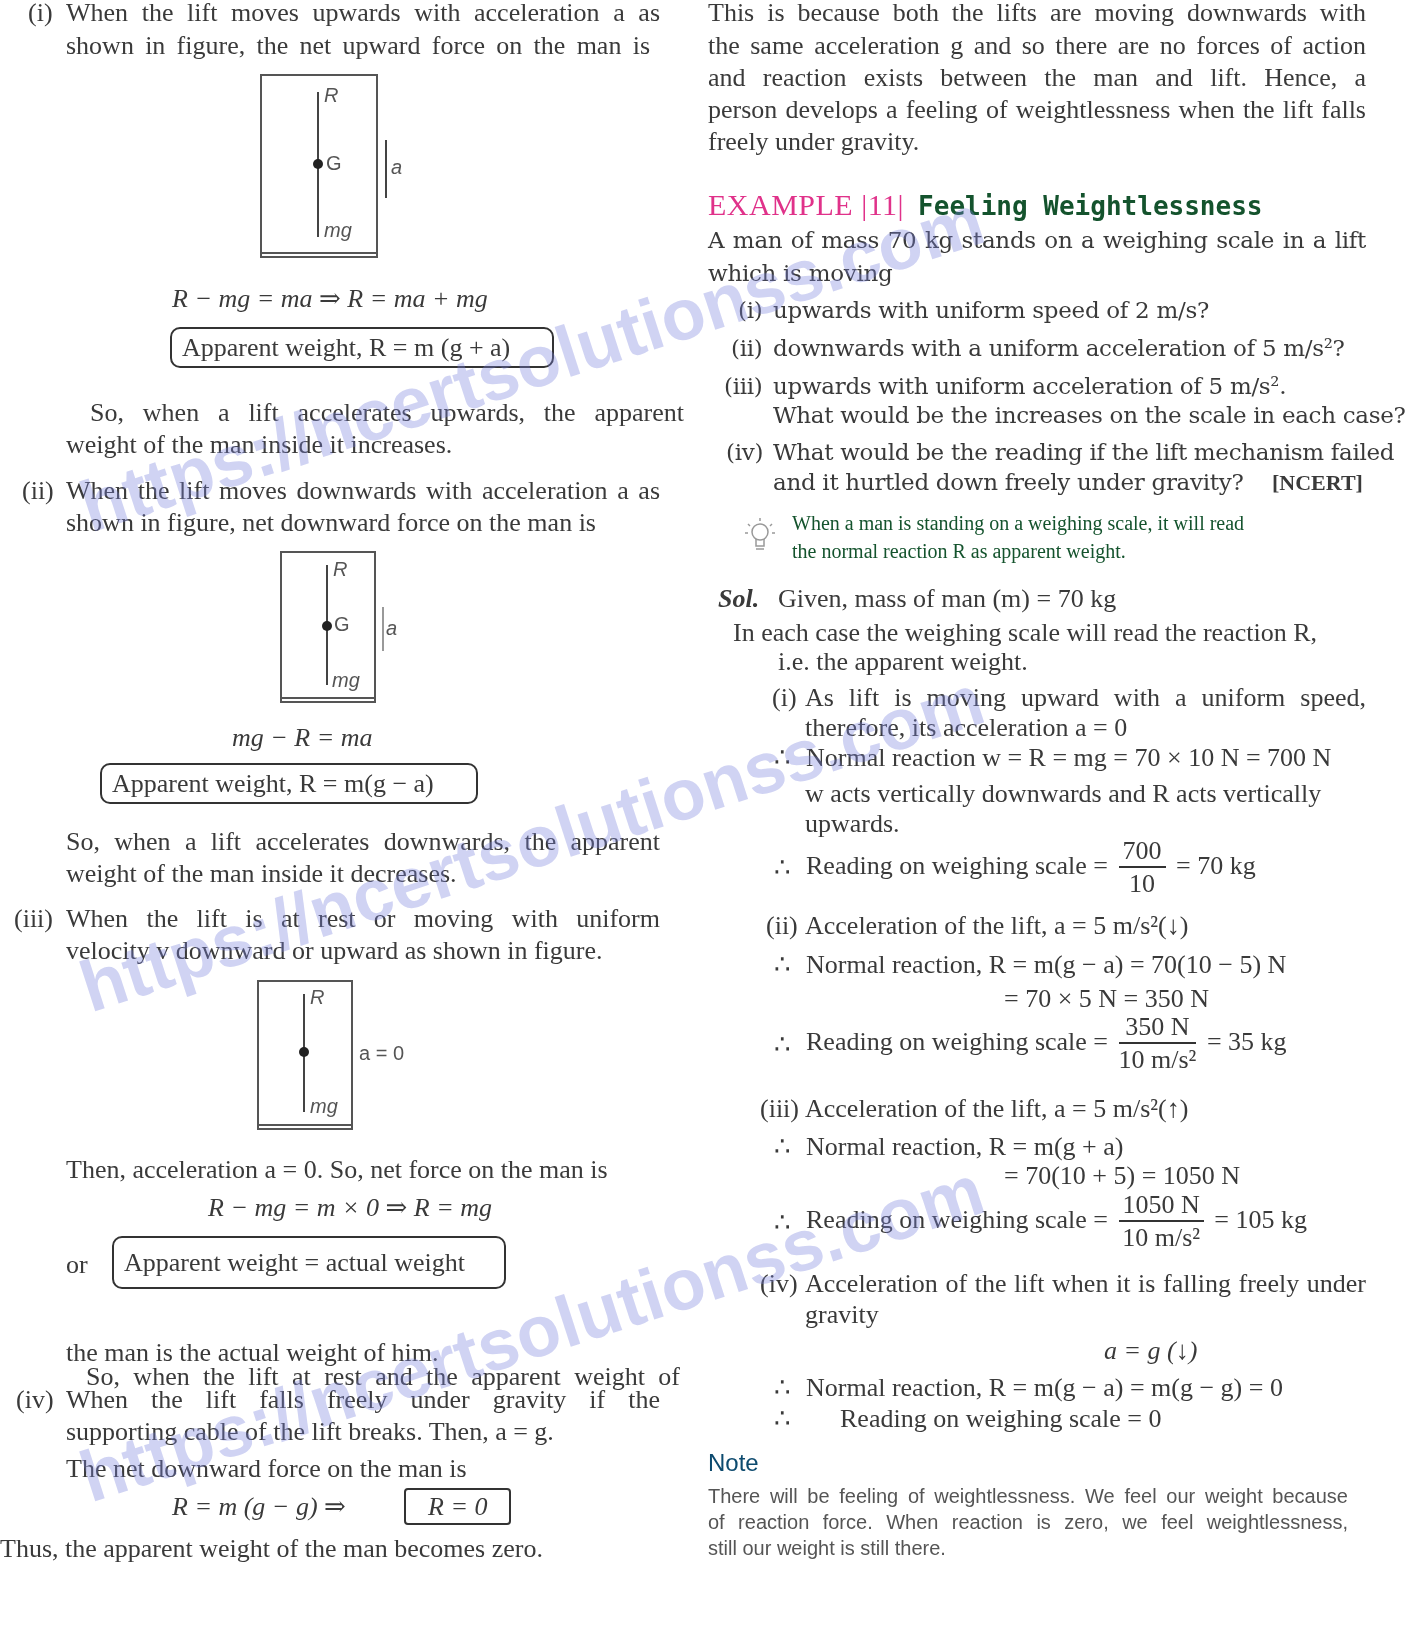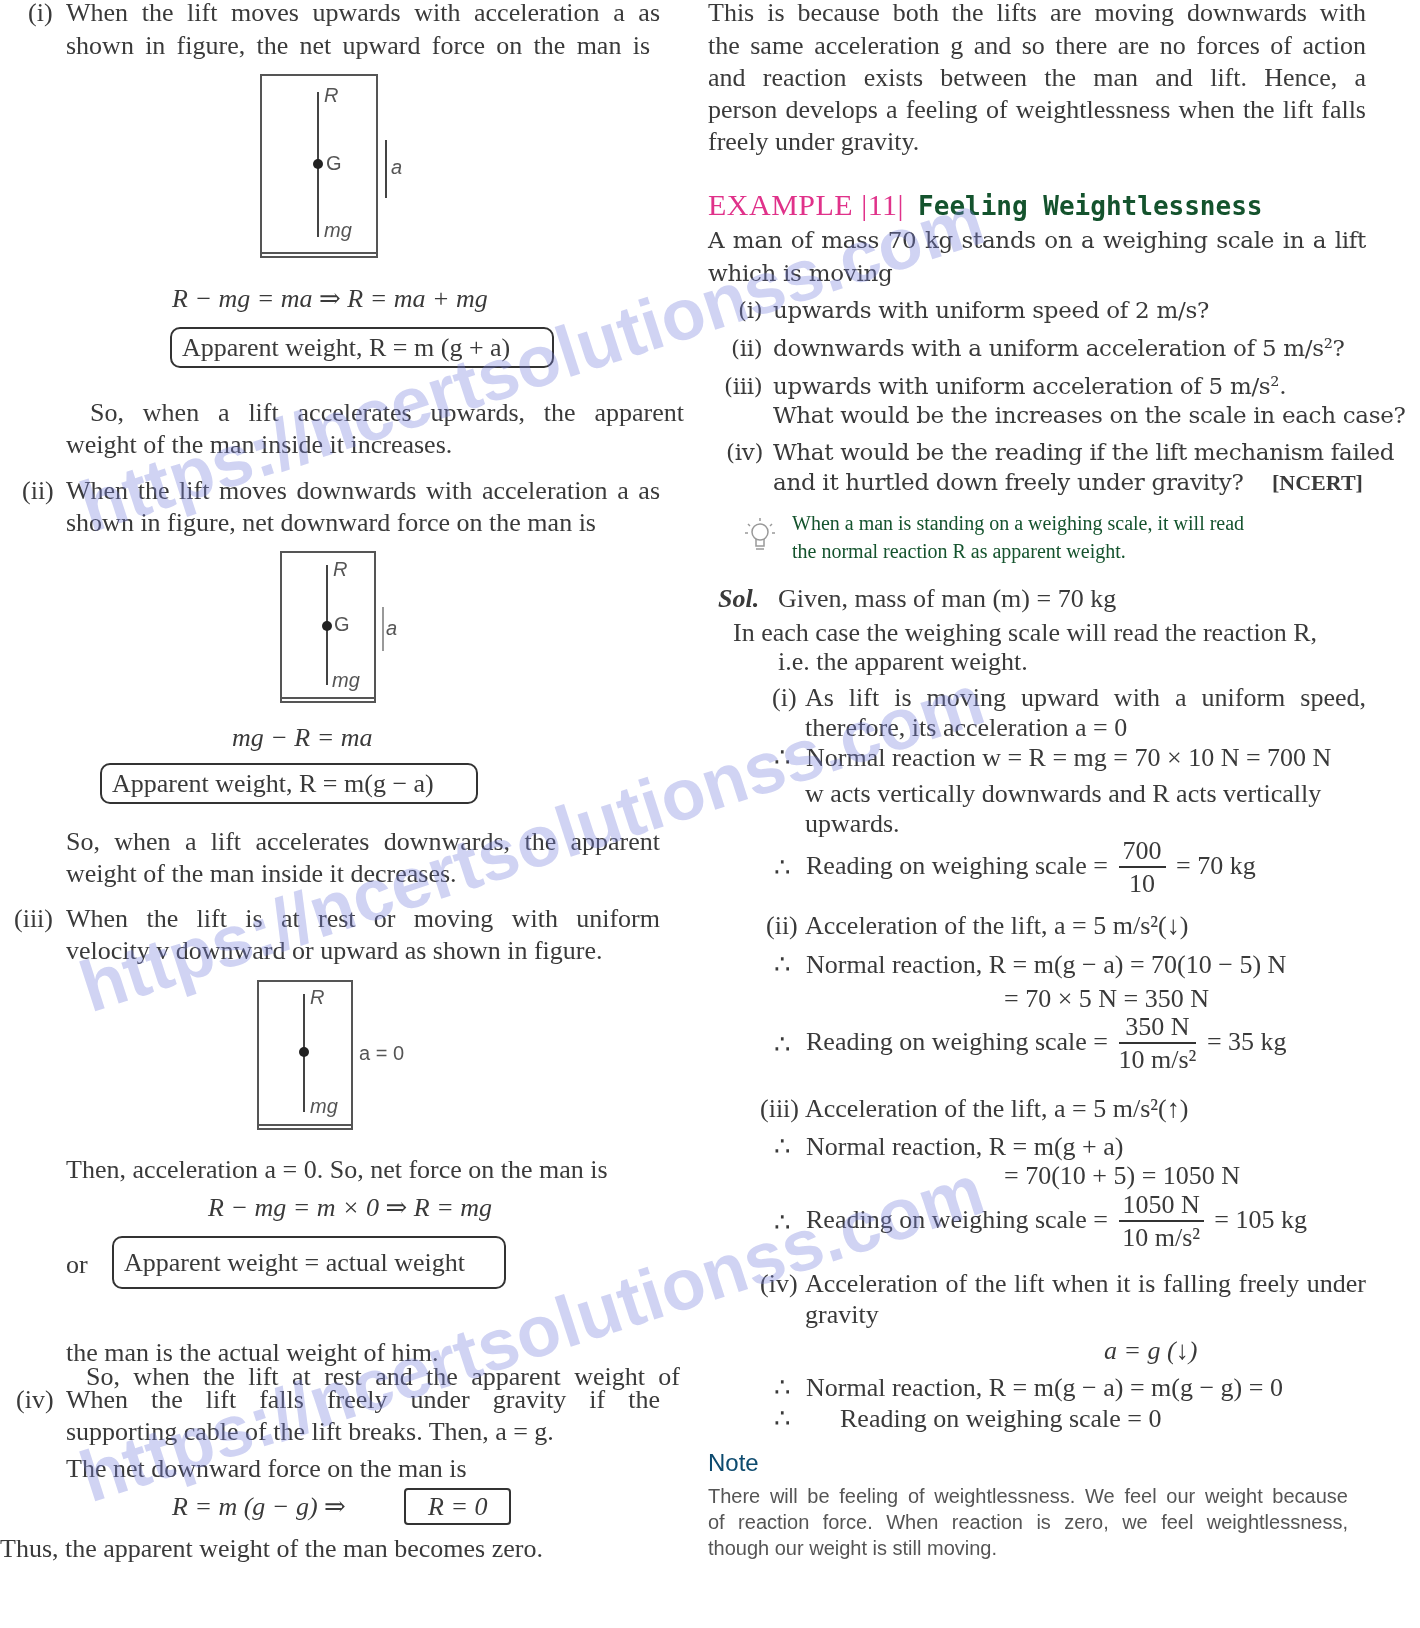--- a/index.html
+++ b/index.html
@@ -205,18 +205,18 @@
   <div class="abs txt" style="left:805px;top:1298px;">gravity</div>
   <div class="abs txt math" style="left:1104px;top:1334px;">a = g (↓)</div>
   <div class="abs txt" style="left:774px;top:1371px;">∴</div>
   <div class="abs txt" style="left:806px;top:1371px;">Normal reaction, R = m(g − a) = m(g − g) = 0</div>
   <div class="abs txt" style="left:774px;top:1402px;">∴</div>
   <div class="abs txt" style="left:840px;top:1402px;">Reading on weighing scale = 0</div>
 
   <div class="abs note-head" style="left:708px;top:1449px;">Note</div>
   <div class="abs note-body" style="left:708px;top:1483px;width:640px;text-align:justify;text-align-last:justify;">There will be feeling of weightlessness. We feel our weight because</div>
   <div class="abs note-body" style="left:708px;top:1509px;width:640px;text-align:justify;text-align-last:justify;">of reaction force. When reaction is zero, we feel weightlessness,</div>
-  <div class="abs note-body" style="left:708px;top:1535px;">though our weight is still moving.</div>
+  <div class="abs note-body" style="left:708px;top:1535px;">still our weight is still there.</div>
 </div>
 
 <div class="abs watermark" style="left:70px;top:470px;transform:rotate(-18deg);">https://ncertsolutionss.com</div>
 <div class="abs watermark" style="left:70px;top:950px;transform:rotate(-18deg);">https://ncertsolutionss.com</div>
 <div class="abs watermark" style="left:70px;top:1440px;transform:rotate(-18deg);">https://ncertsolutionss.com</div>
 
 </body></html>

